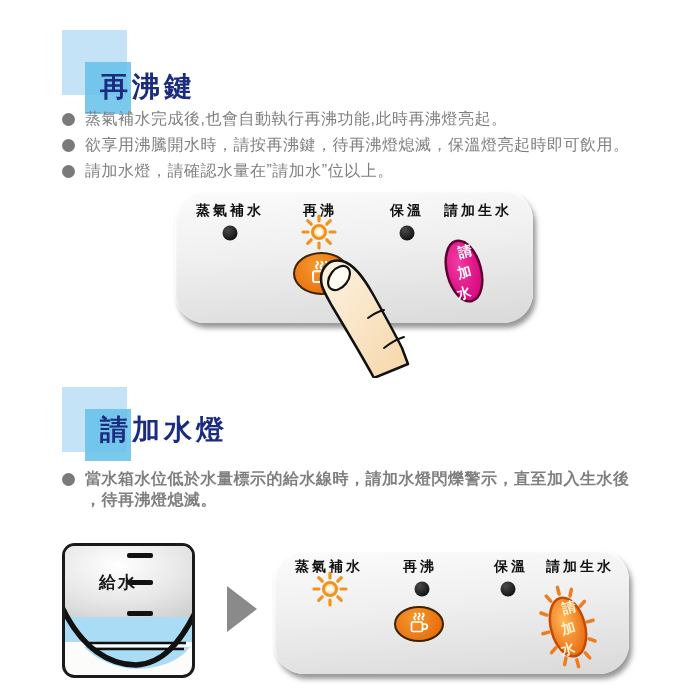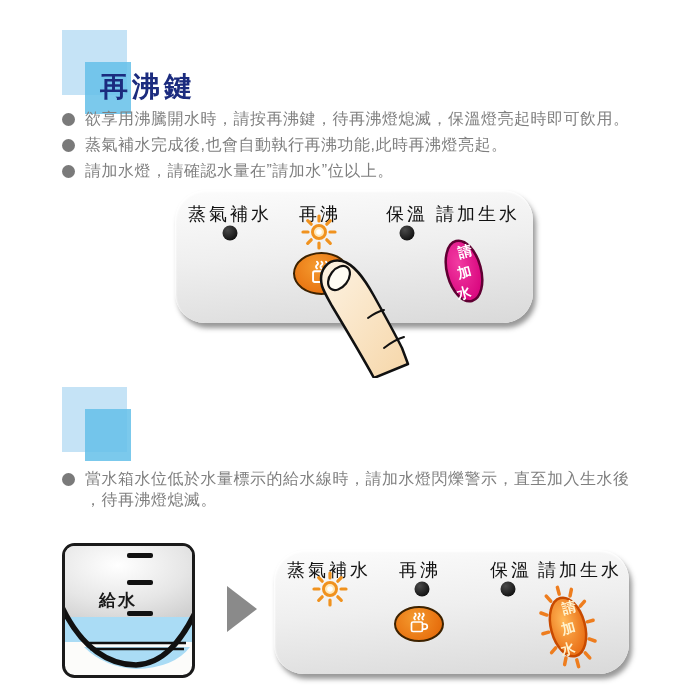--- a/index.html
+++ b/index.html
@@ -18,31 +18,31 @@
     position:absolute;margin:0;font-size:28px;font-weight:bold;
     color:#1b2b7e;letter-spacing:4px;white-space:nowrap;z-index:2;
   }
 
   
   .bullets{list-style:none;margin:0;padding:0;position:absolute;width:615px;}
   .bullets li{display:flex;align-items:flex-start;margin-bottom:5px;}
   .bdot{flex:0 0 13px;width:13px;height:13px;border-radius:50%;
     background:#7a7a7a;margin:5px 10px 0 0;}
   .btext{font-size:16px;line-height:21px;color:#7f7f7f;letter-spacing:.5px;}
-  .btext span{display:block;}
+  .btext span{display:block;font-weight:bold;}
 
   
   .panel{
     position:absolute;border-radius:30px;
     background:linear-gradient(175deg,#fcfcfc 0%,#efefef 45%,#d9d9d9 100%);
     box-shadow:inset 1px 2px 2px #ffffff, 3px 5px 5px rgba(50,50,50,.5);
   }
   .plabel{
     position:absolute;transform:translateX(-50%);
-    font-size:18px;font-weight:normal;color:#111;
+    font-size:14px;font-weight:bold;color:#111;
     letter-spacing:3px;white-space:nowrap;
   }
   .led-off{
     position:absolute;width:15px;height:15px;border-radius:50%;
     background:radial-gradient(circle at 35% 30%,#4a4a4a,#000);
     transform:translate(-50%,-50%);
   }
   .led-on{position:absolute;width:36px;height:36px;transform:translate(-50%,-50%);}
   .btn-reboil{
     position:absolute;border-radius:50%;
@@ -69,25 +69,25 @@
 <body>
 
 <div class="abs" style="left:0;top:0;width:572px;height:380px;">
   <div class="sq sq-back" style="left:62px;top:30px;"></div>
   <div class="sq sq-front" style="left:85px;top:62px;"></div>
   <h2 class="sec-title" style="left:100px;top:68px;">再沸鍵</h2>
 
   <ul class="bullets" style="left:62px;top:108px;">
     <li>
       <span class="bdot"></span>
+      <span class="btext">蒸氣補水完成後,也會自動執行再沸功能,此時再沸燈亮起。</span>
+    </li>
+    <li>
+      <span class="bdot"></span>
       <span class="btext">欲享用沸騰開水時，請按再沸鍵，待再沸燈熄滅，保溫燈亮起時即可飲用。</span>
-    </li>
-    <li>
-      <span class="bdot"></span>
-      <span class="btext">蒸氣補水完成後,也會自動執行再沸功能,此時再沸燈亮起。</span>
     </li>
     <li>
       <span class="bdot"></span>
       <span class="btext">請加水燈，請確認水量在”請加水”位以上。</span>
     </li>
   </ul>
 
   <div class="panel" style="left:175px;top:190px;width:358px;height:133px;">
     <span class="plabel" style="left:55px;top:12px;">蒸氣補水</span>
     <span class="plabel" style="left:145px;top:12px;">再沸</span>
@@ -149,20 +149,21 @@
     <path d="M 10,34 C 6,18 16,6 30,9 C 42,12 52,26 62,44 C 72,62 82,80 90,96 L 96,112 L 62,126 C 50,104 32,74 20,54 C 15,45 12,40 10,34 Z" fill="url(#skin)" stroke="#111" stroke-width="2.5" stroke-linejoin="round"></path>
     <ellipse cx="27" cy="26" rx="9" ry="13.5" transform="rotate(38 27 26)" fill="#fffdf4" stroke="#111" stroke-width="2.2"></ellipse>
     <path d="M 56,66 Q 64,60 72,58" fill="none" stroke="#111" stroke-width="2" stroke-linecap="round"></path>
     <path d="M 72,96 Q 82,88 92,85" fill="none" stroke="#111" stroke-width="2" stroke-linecap="round"></path>
   </svg>
 </div>
 
 <div class="abs" style="left:0;top:380px;width:700px;height:320px;">
   <div class="sq sq-back" style="left:62px;top:7px;"></div>
   <div class="sq sq-front" style="left:85px;top:29px;"></div>
+  <h2 class="sec-title" style="left:100px;top:31px;">請加水燈</h2>
 
   <ul class="bullets" style="left:62px;top:88px;">
     <li>
       <span class="bdot"></span>
       <span class="btext">
         <span>當水箱水位低於水量標示的給水線時，請加水燈閃爍警示，直至加入生水後</span>
         <span>，待再沸燈熄滅。</span>
       </span>
     </li>
   </ul>
@@ -184,21 +185,21 @@
       <rect x="0" y="74" width="133" height="25" fill="#aadcf5"></rect>
       <path d="M 22,104 L 128,104 Q 112,125 74,126 Q 42,124 22,104 Z" fill="#aadcf5"></path>
       <path d="M 26,100 L 124,100" stroke="#111" stroke-width="2.6"></path>
       <path d="M 28,106 L 122,106" stroke="#111" stroke-width="2.6"></path>
       <path d="M 0,64 C 20,106 48,122 74,122 C 100,121 118,100 133,70" fill="none" stroke="#111" stroke-width="5.5"></path>
       <rect x="65" y="10" width="26" height="5" rx="2" fill="#111"></rect>
       <rect x="65" y="37" width="26" height="5" rx="2" fill="#111"></rect>
       <rect x="65" y="68" width="26" height="5" rx="2" fill="#111"></rect>
     </g>
   </svg>
-  <div class="tank-label" style="left:99px;top:209px;">給水</div>
+  <div class="tank-label" style="left:99px;top:191px;">給水</div>
 
   <div class="arrow-right" style="left:227px;top:206px;"></div>
 
   <div class="panel" style="left:274px;top:170px;width:355px;height:124px;">
     <span class="plabel" style="left:55px;top:8px;">蒸氣補水</span>
     <span class="plabel" style="left:146px;top:8px;">再沸</span>
     <span class="plabel" style="left:237px;top:8px;">保溫</span>
     <span class="plabel" style="left:306px;top:8px;">請加生水</span>
 
     <svg class="led-on" style="left:56px;top:39px;" viewBox="0 0 36 36">

